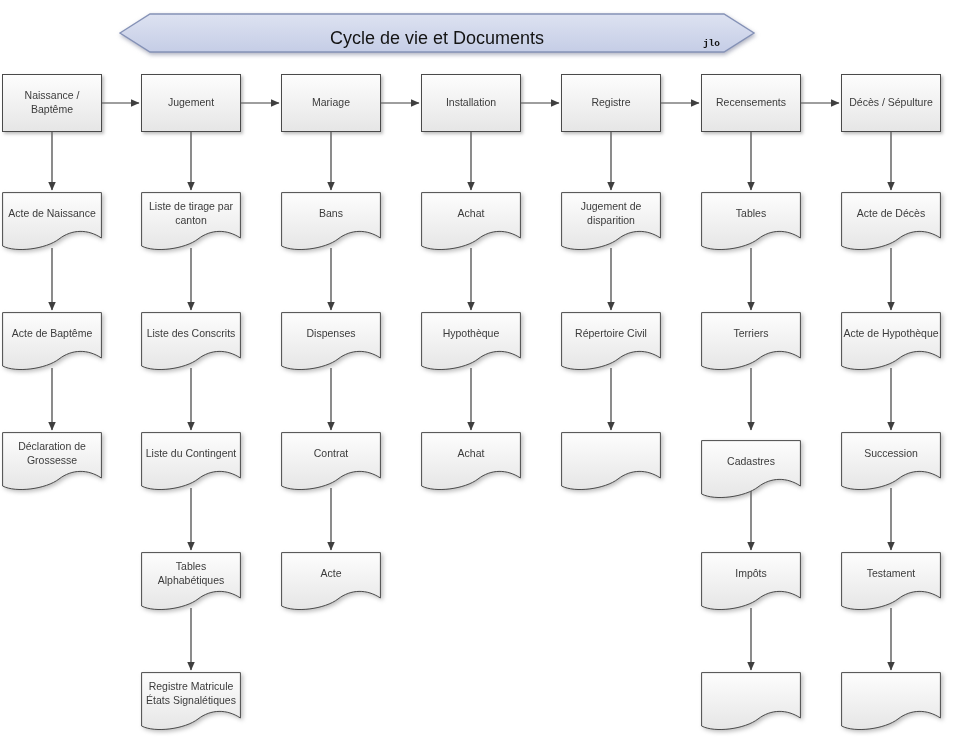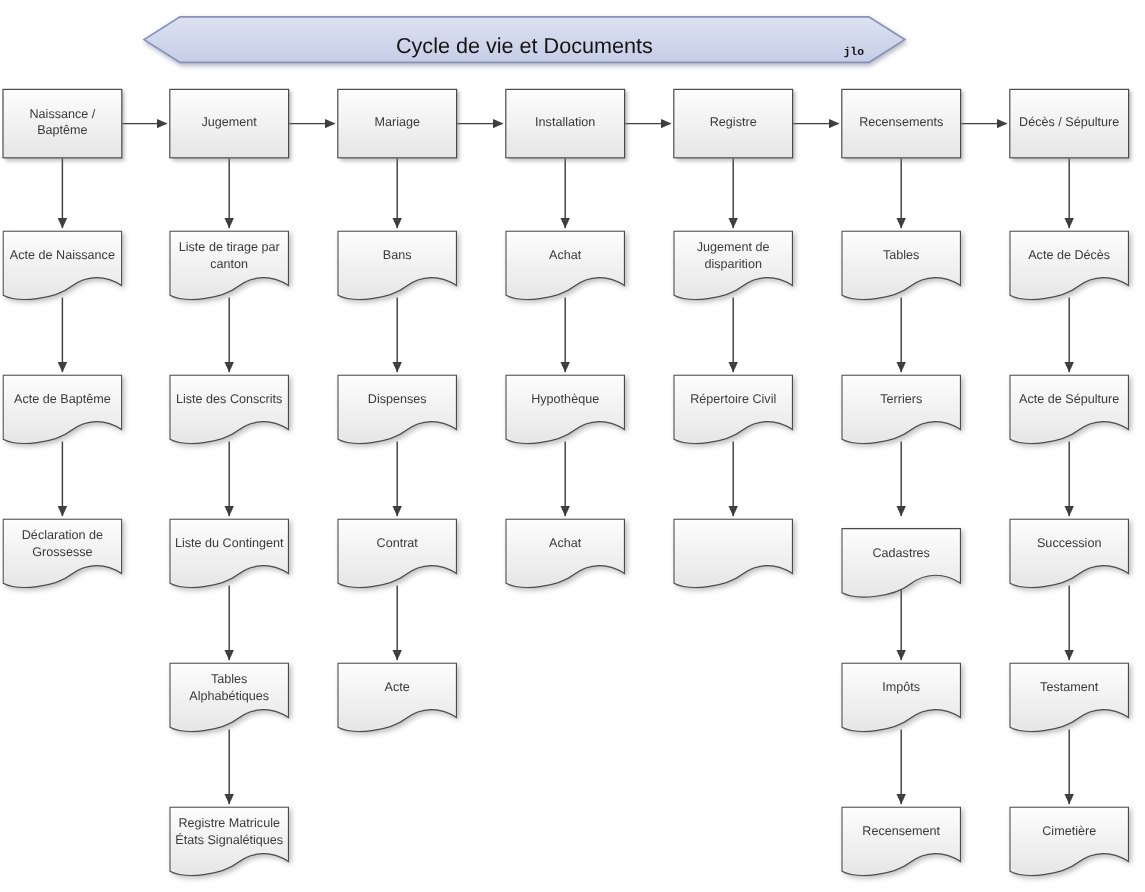--- a/index.html
+++ b/index.html
@@ -291,45 +291,43 @@
 <div class="doc" style="left:701px;top:552px">
     <svg width="100" height="62" viewBox="0 0 100 62">
       <path class="docpath" fill="url(#docGrad)" d="M0.6,0.6 H99.4 V46 C86,37 70,37 57,47 C44,57 14,61 0.6,54 Z"></path>
     </svg>
     <div class="lbl">Impôts</div>
   </div>
 <div class="doc" style="left:701px;top:672px">
     <svg width="100" height="62" viewBox="0 0 100 62">
       <path class="docpath" fill="url(#docGrad)" d="M0.6,0.6 H99.4 V46 C86,37 70,37 57,47 C44,57 14,61 0.6,54 Z"></path>
     </svg>
-    <div class="lbl">Recensement</div>
   </div>
 
 <div class="doc" style="left:841px;top:192px">
     <svg width="100" height="62" viewBox="0 0 100 62">
       <path class="docpath" fill="url(#docGrad)" d="M0.6,0.6 H99.4 V46 C86,37 70,37 57,47 C44,57 14,61 0.6,54 Z"></path>
     </svg>
     <div class="lbl">Acte de Décès</div>
   </div>
 <div class="doc" style="left:841px;top:312px">
     <svg width="100" height="62" viewBox="0 0 100 62">
       <path class="docpath" fill="url(#docGrad)" d="M0.6,0.6 H99.4 V46 C86,37 70,37 57,47 C44,57 14,61 0.6,54 Z"></path>
     </svg>
-    <div class="lbl">Acte de Sépulture</div>
+    <div class="lbl">Acte de Hypothèque</div>
   </div>
 <div class="doc" style="left:841px;top:432px">
     <svg width="100" height="62" viewBox="0 0 100 62">
       <path class="docpath" fill="url(#docGrad)" d="M0.6,0.6 H99.4 V46 C86,37 70,37 57,47 C44,57 14,61 0.6,54 Z"></path>
     </svg>
     <div class="lbl">Succession</div>
   </div>
 <div class="doc" style="left:841px;top:552px">
     <svg width="100" height="62" viewBox="0 0 100 62">
       <path class="docpath" fill="url(#docGrad)" d="M0.6,0.6 H99.4 V46 C86,37 70,37 57,47 C44,57 14,61 0.6,54 Z"></path>
     </svg>
     <div class="lbl">Testament</div>
   </div>
 <div class="doc" style="left:841px;top:672px">
     <svg width="100" height="62" viewBox="0 0 100 62">
       <path class="docpath" fill="url(#docGrad)" d="M0.6,0.6 H99.4 V46 C86,37 70,37 57,47 C44,57 14,61 0.6,54 Z"></path>
     </svg>
-    <div class="lbl">Cimetière</div>
   </div>
 
 </body></html>

